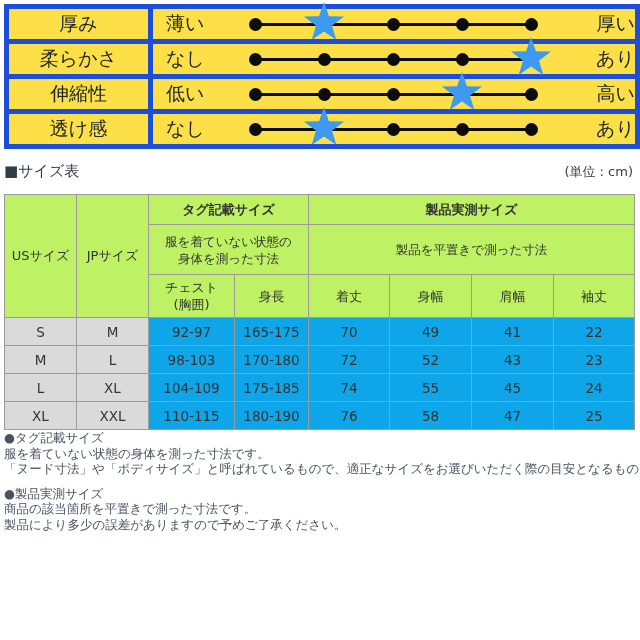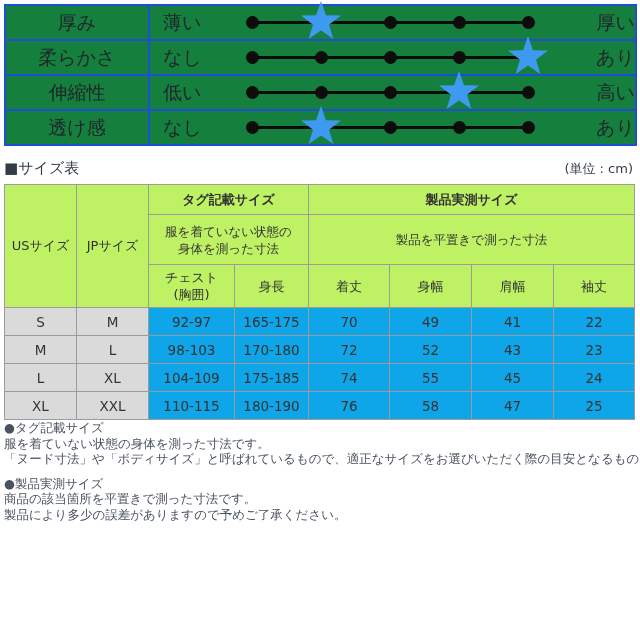--- a/index.html
+++ b/index.html
@@ -6,41 +6,41 @@
   html,body { background:#ffffff; }
   body {
     width:640px; height:640px; overflow:hidden;
     font-family:"DejaVu Sans","Liberation Sans",sans-serif;
     color:#454e5a;
   }
   .page { padding:4px 5px 0 4px; }
 
   
   .feel-table { border-collapse:collapse; table-layout:fixed; width:631px; }
-  .feel-table td { border:2px solid #1d4ed8; height:35px; background:#15803d; }
+  .feel-table td { border:5px solid #1d4ed8; height:35px; background:#fde047; }
   .feel-label { text-align:center; font-size:19px; color:#20252c; }
   .feel-scale { position:relative; }
   .scale-end { position:absolute; top:50%; transform:translateY(-50%);
                font-size:19px; color:#20252c; }
   .scale-end.left { left:13px; }
   .scale-end.right { right:0; }
   .track { position:absolute; left:102px; top:0; width:276px; height:100%; }
   .scale-line { position:absolute; left:-1px; right:-1px; top:50%;
                 margin-top:-1.5px; height:3px; background:#0c0c0c; }
   .dot { position:absolute; top:50%; width:13px; height:13px;
          margin-top:-6.5px; border-radius:50%; background:#0c0c0c; z-index:1; }
   .star-icon { position:absolute; top:50%; margin-top:-22px; z-index:2; }
 
   
   .fit-notes { margin-top:7px; font-size:16px; line-height:21.5px;
                white-space:nowrap; color:#49525f; }
 
   
   .size-head { display:flex; justify-content:space-between; align-items:flex-end;
-               width:629px; margin-top:13px; margin-bottom:6px; color:#333b46; }
+               width:629px; margin-top:13px; margin-bottom:13px; color:#333b46; }
   .size-title { font-size:15px; }
   .size-unit  { font-size:13px; }
 
   
   .size-table { border-collapse:collapse; table-layout:fixed; width:630px; color:#333; }
   .size-table th, .size-table td {
     border:1px solid #9b9b9b; text-align:center; vertical-align:middle;
     font-weight:normal; padding:0;
   }
   .size-table th { background:#bef264; }

